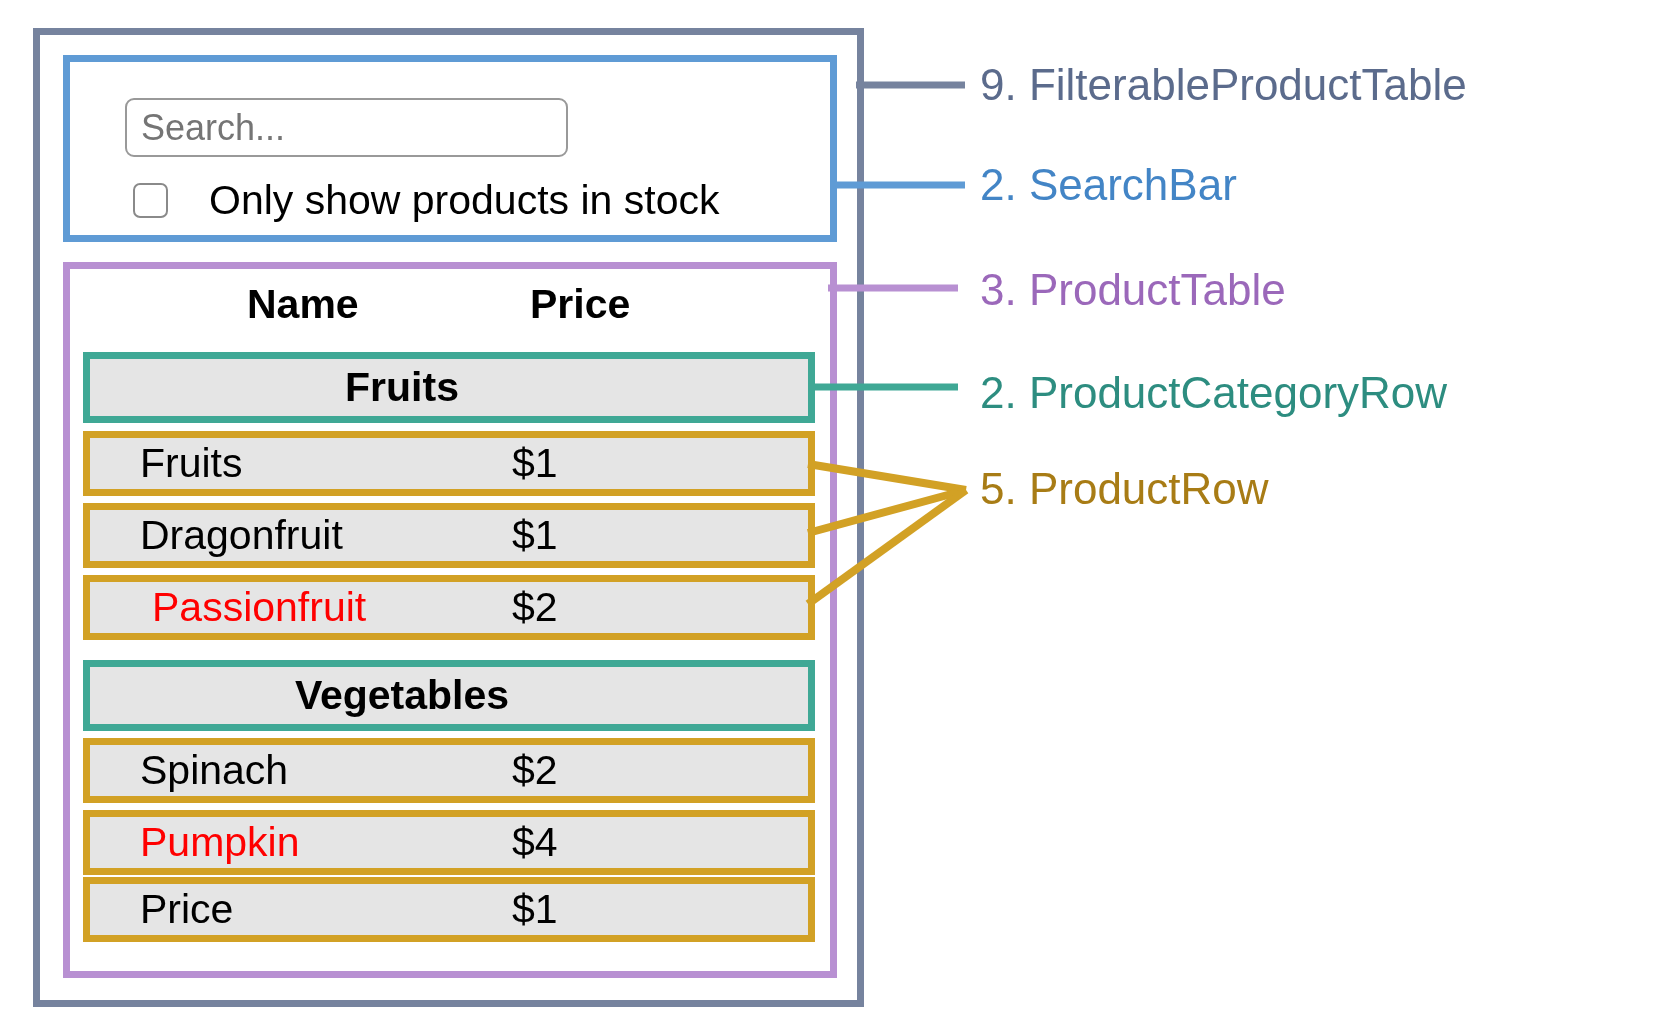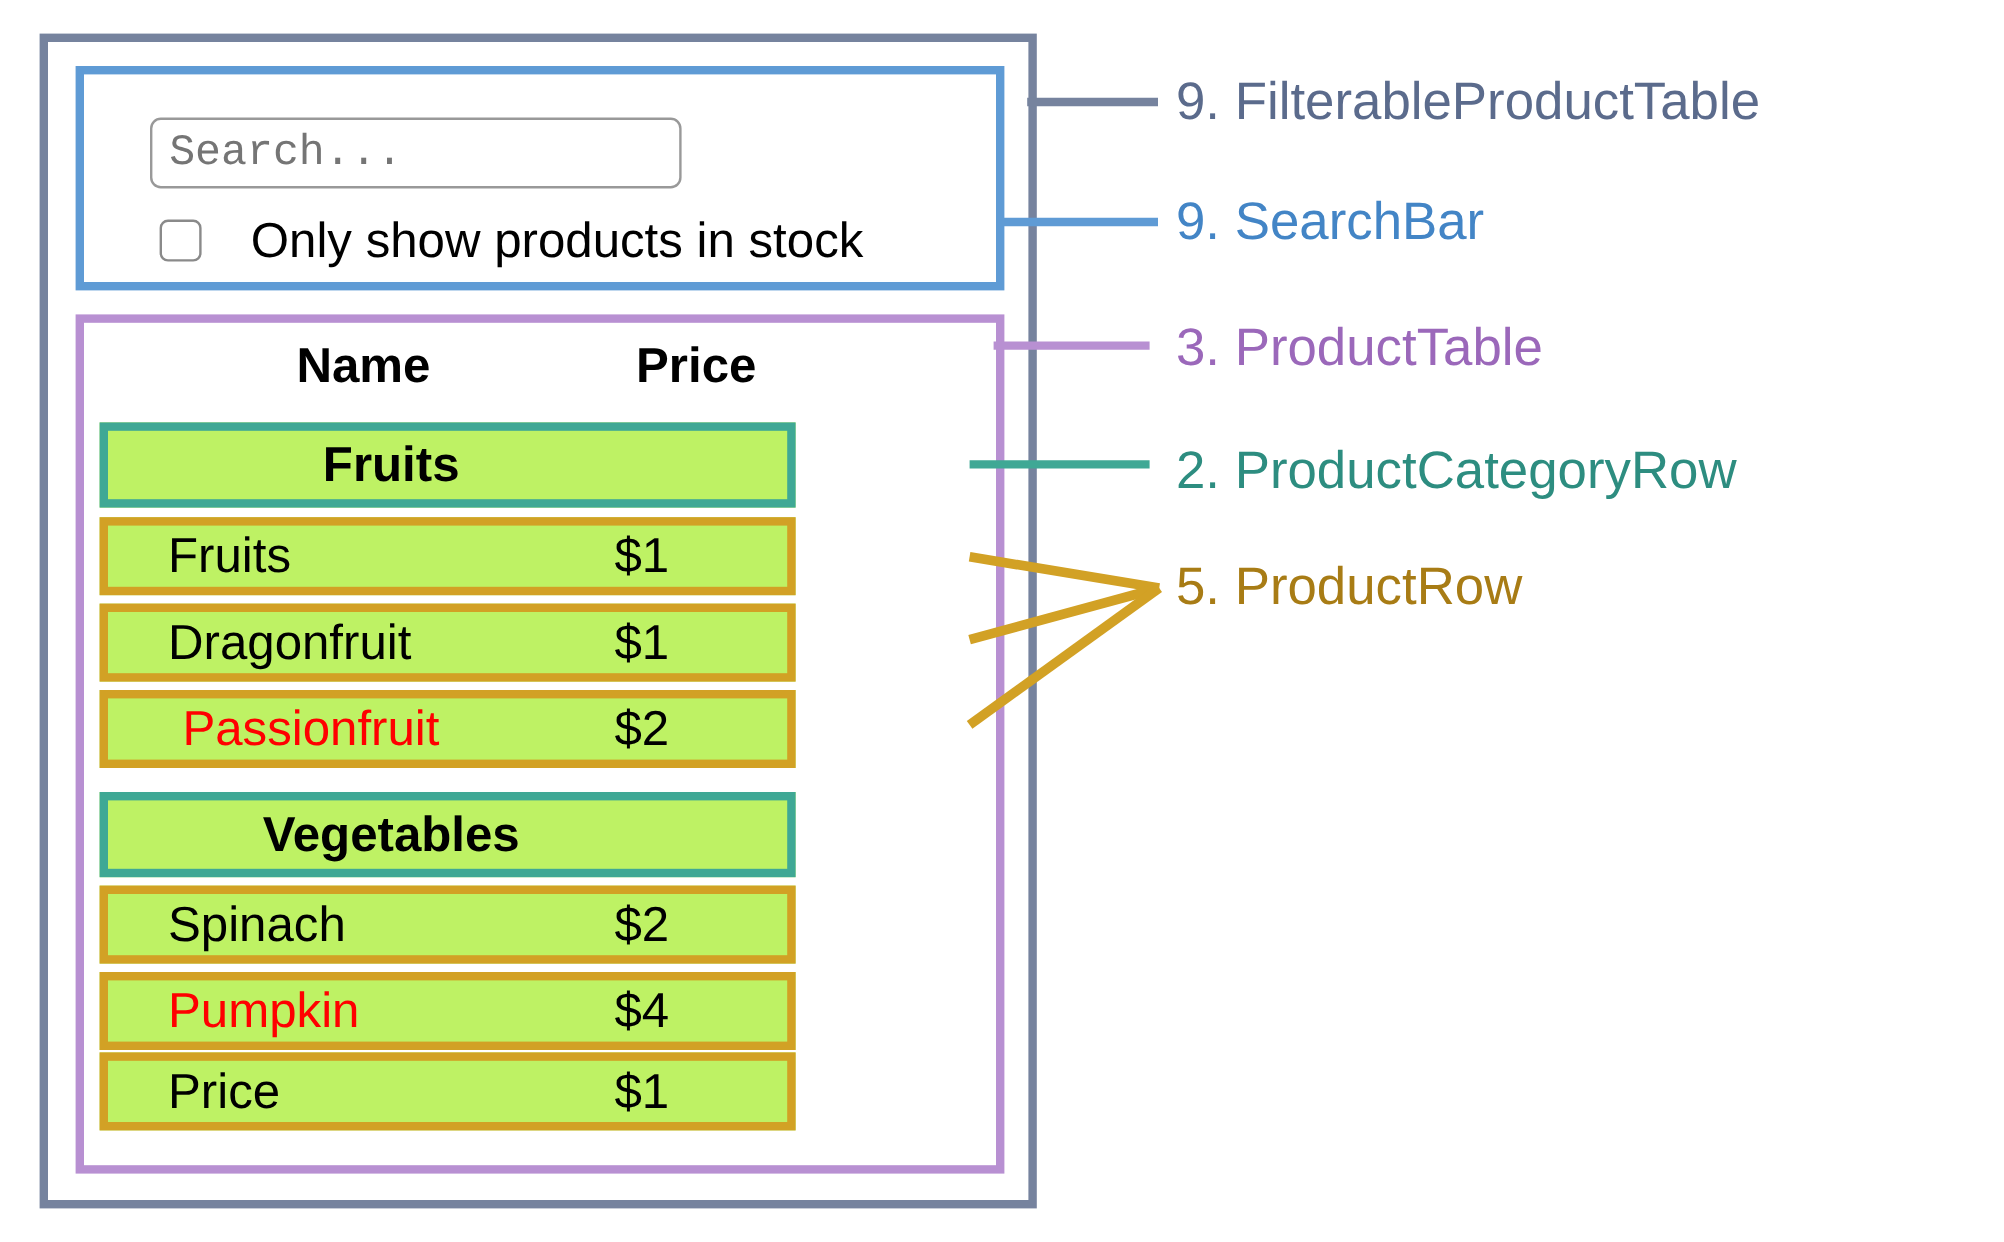--- a/index.html
+++ b/index.html
@@ -12,43 +12,43 @@
     overflow: hidden;
   }
   .box { position: absolute; box-sizing: border-box; background: transparent; }
   .frame-box        { left: 33px;  top: 28px;  width: 831px; height: 979px; border: 7px solid var(--c-frame); }
   .searchbar-box    { left: 63px;  top: 55px;  width: 774px; height: 187px; border: 7px solid var(--c-searchbar); }
   .producttable-box { left: 63px;  top: 262px; width: 774px; height: 716px; border: 7px solid var(--c-producttable); }
 
   .search-input {
     position: absolute; left: 125px; top: 98px; width: 443px; height: 59px;
     box-sizing: border-box; border: 2px solid var(--c-input_border); border-radius: 9px;
-    font-family: Liberation Mono, monospace; font-size: 36px; color: #333;
+    font-family: Liberation Sans, sans-serif; font-size: 36px; color: #333;
     padding: 0 14px; outline: none; background: #fff;
   }
   .search-input::placeholder { color: var(--c-placeholder); opacity: 1; }
 
   .checkbox {
     position: absolute; left: 133px; top: 183px; width: 35px; height: 35px;
     box-sizing: border-box; border: 2px solid var(--c-checkbox_border); border-radius: 7px;
     background: #fff; cursor: pointer;
   }
   .checkbox-label {
     position: absolute; left: 193px; top: 178px; height: 44px; line-height: 44px;
     font-size: 41px; color: var(--c-text); white-space: nowrap; margin-left: 16px;
   }
 
   .col-header { position: absolute; font-size: 41px; font-weight: 700; color: var(--c-text); white-space: nowrap; }
   .name-header  { left: 247px; top: 281px; }
   .price-header { left: 530px; top: 281px; }
 
   .row {
-    position: absolute; left: 83px; width: 580px;
+    position: absolute; left: 83px; width: 732px;
     box-sizing: border-box; display: flex; align-items: center;
-    font-size: 41px; color: var(--c-text); background: #bef264;
+    font-size: 41px; color: var(--c-text); background: #e5e5e5;
   }
   .category-row { height: 71px; border: 7px solid var(--c-categoryrow); justify-content: center; padding-right: 94px; font-weight: 700; }
   .product-row  { height: 65px; border: 7px solid var(--c-productrow); }
   .product-row .cell-name  { position: absolute; left: 50px; white-space: nowrap; }
   .product-row .cell-price { position: absolute; left: 422px; white-space: nowrap; }
 
   .row-fruits       { top: 352px; }
   .row-apple        { top: 431px; }
   .row-dragonfruit  { top: 503px; }
   .row-passionfruit { top: 575px; }
@@ -121,18 +121,18 @@
     <line x1="856" y1="85" x2="965" y2="85" style="stroke:var(--c-frame)" stroke-width="7"></line>
     <line x1="830" y1="185" x2="965" y2="185" style="stroke:var(--c-searchbar)" stroke-width="7"></line>
     <line x1="828" y1="288" x2="958" y2="288" style="stroke:var(--c-producttable)" stroke-width="7"></line>
     <line x1="808" y1="387" x2="958" y2="387" style="stroke:var(--c-categoryrow)" stroke-width="7"></line>
     <line x1="808" y1="464" x2="966" y2="490" style="stroke:var(--c-productrow)" stroke-width="8"></line>
     <line x1="808" y1="533" x2="966" y2="490" style="stroke:var(--c-productrow)" stroke-width="8"></line>
     <line x1="808" y1="604" x2="966" y2="490" style="stroke:var(--c-productrow)" stroke-width="8"></line>
   </svg>
 
   <div class="legend-label legend-1">9. FilterableProductTable</div>
-  <div class="legend-label legend-2">9. SearchBar</div>
+  <div class="legend-label legend-2">2. SearchBar</div>
   <div class="legend-label legend-3">3. ProductTable</div>
   <div class="legend-label legend-4">2. ProductCategoryRow</div>
   <div class="legend-label legend-5">5. ProductRow</div>
 
 </div>
 
 </body></html>

